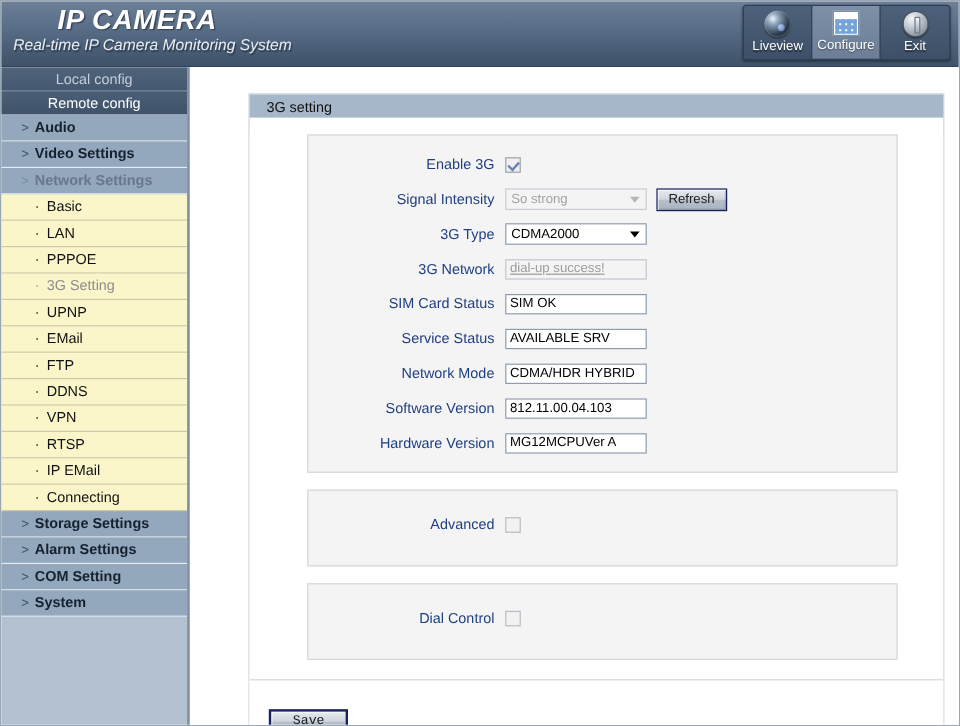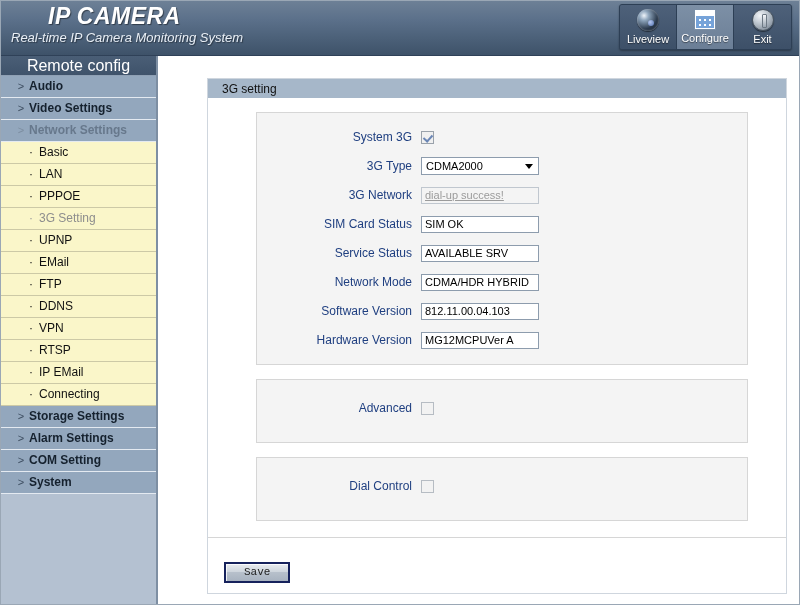--- a/index.html
+++ b/index.html
@@ -182,21 +182,21 @@
     color: #c3cedb;
     background: linear-gradient(to bottom, #4f6379 0%, #445871 100%);
     border-bottom: 1px solid #6d8097;
     font-size: 12px;
   }
   .side-top2 {
     text-align: center;
     color: #ffffff;
     background: linear-gradient(to bottom, #4a5e76 0%, #3f536b 100%);
     border-bottom: 1px solid #8fa0b4;
-    font-size: 16px;
+    font-size: 12px;
   }
   .side-cat {
     height: 21px;
     line-height: 21px;
     background: #93a7bd;
     border-bottom: 1px solid #e4eaf1;
     color: #15212e;
     padding-left: 12px;
     font-weight: bold;
     font-size: 12px;
@@ -415,20 +415,21 @@
       <div class="navbtn">
         <span class="icon-exit"></span>
         <span class="navbtn-label">Exit</span>
       </div>
     </div>
   </div>
 
   <div class="body-wrap">
 
     <div class="sidebar">
+      <div class="side-row side-top">Local config</div>
       <div class="side-row side-top2">Remote config</div>
 
       <div class="side-cat">
         <span class="arrow">&gt;</span><span>Audio</span>
       </div>
       <div class="side-cat">
         <span class="arrow">&gt;</span><span>Video Settings</span>
       </div>
       <div class="side-cat dim">
         <span class="arrow">&gt;</span><span>Network Settings</span>
@@ -487,26 +488,36 @@
 
     <div class="content">
       <div class="panel">
         <div class="panel-head">3G setting</div>
 
         <div class="panel-body">
 
           <div class="fieldbox">
 
             <div class="frow">
-              <div class="flabel">System 3G</div>
+              <div class="flabel">Enable 3G</div>
               <div class="ctrl">
                 <span class="cbx checked"></span>
               </div>
             </div>
 
+            <div class="frow">
+              <div class="flabel">Signal Intensity</div>
+              <div class="ctrl">
+                <div class="sel disabled">
+                  <span>So strong</span>
+                  <span class="arw"></span>
+                </div>
+                <button class="btn">Refresh</button>
+              </div>
+            </div>
 
             <div class="frow">
               <div class="flabel">3G Type</div>
               <div class="ctrl">
                 <div class="sel">
                   <span>CDMA2000</span>
                   <span class="arw"></span>
                 </div>
               </div>
             </div>

